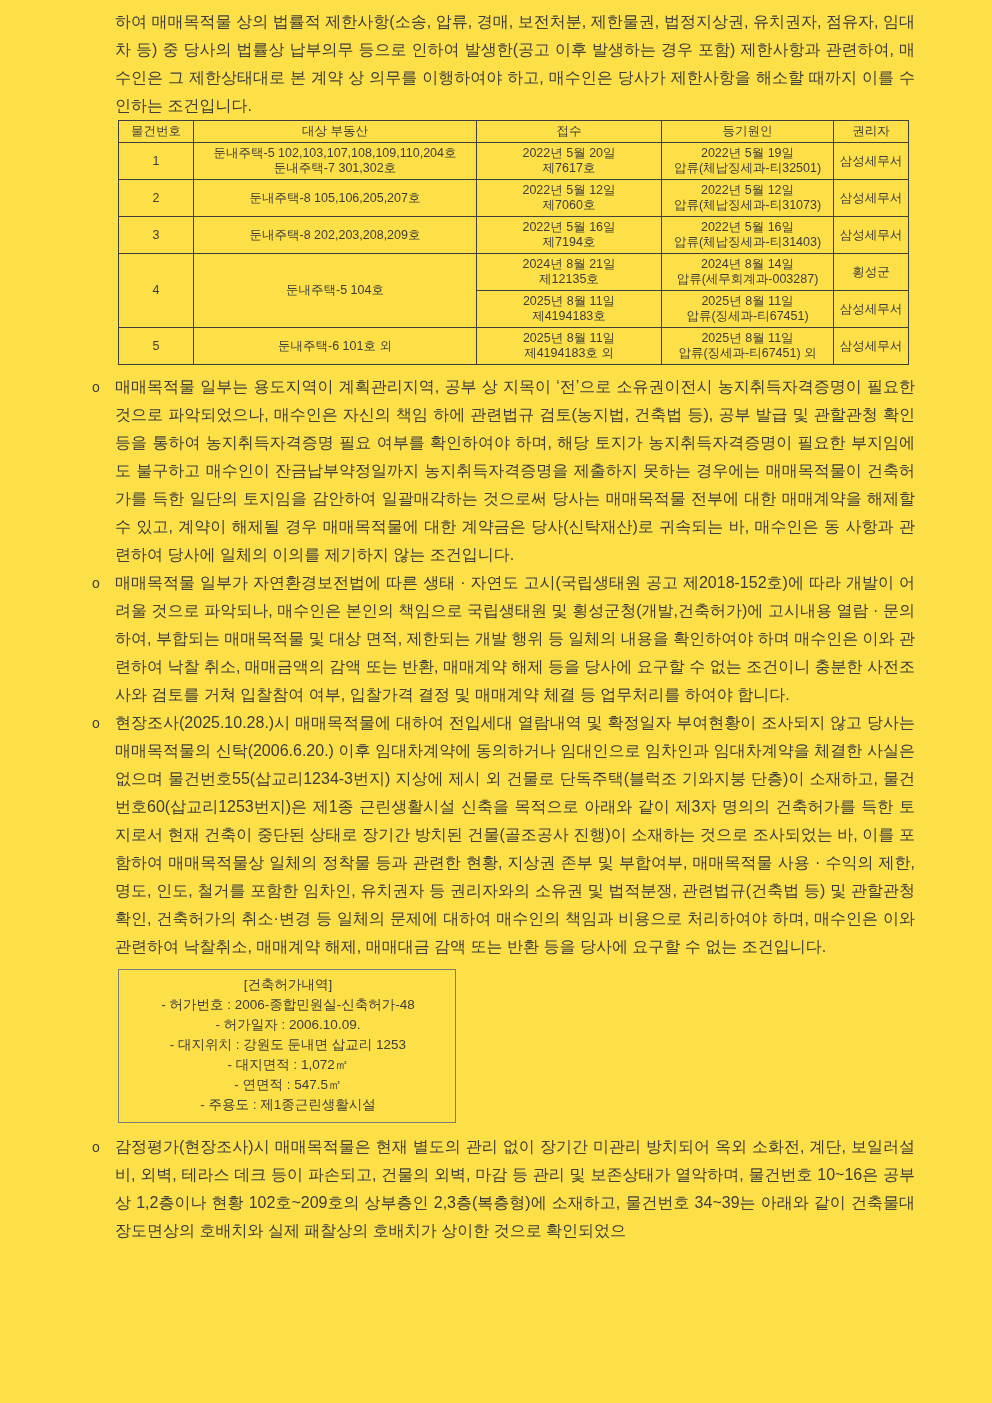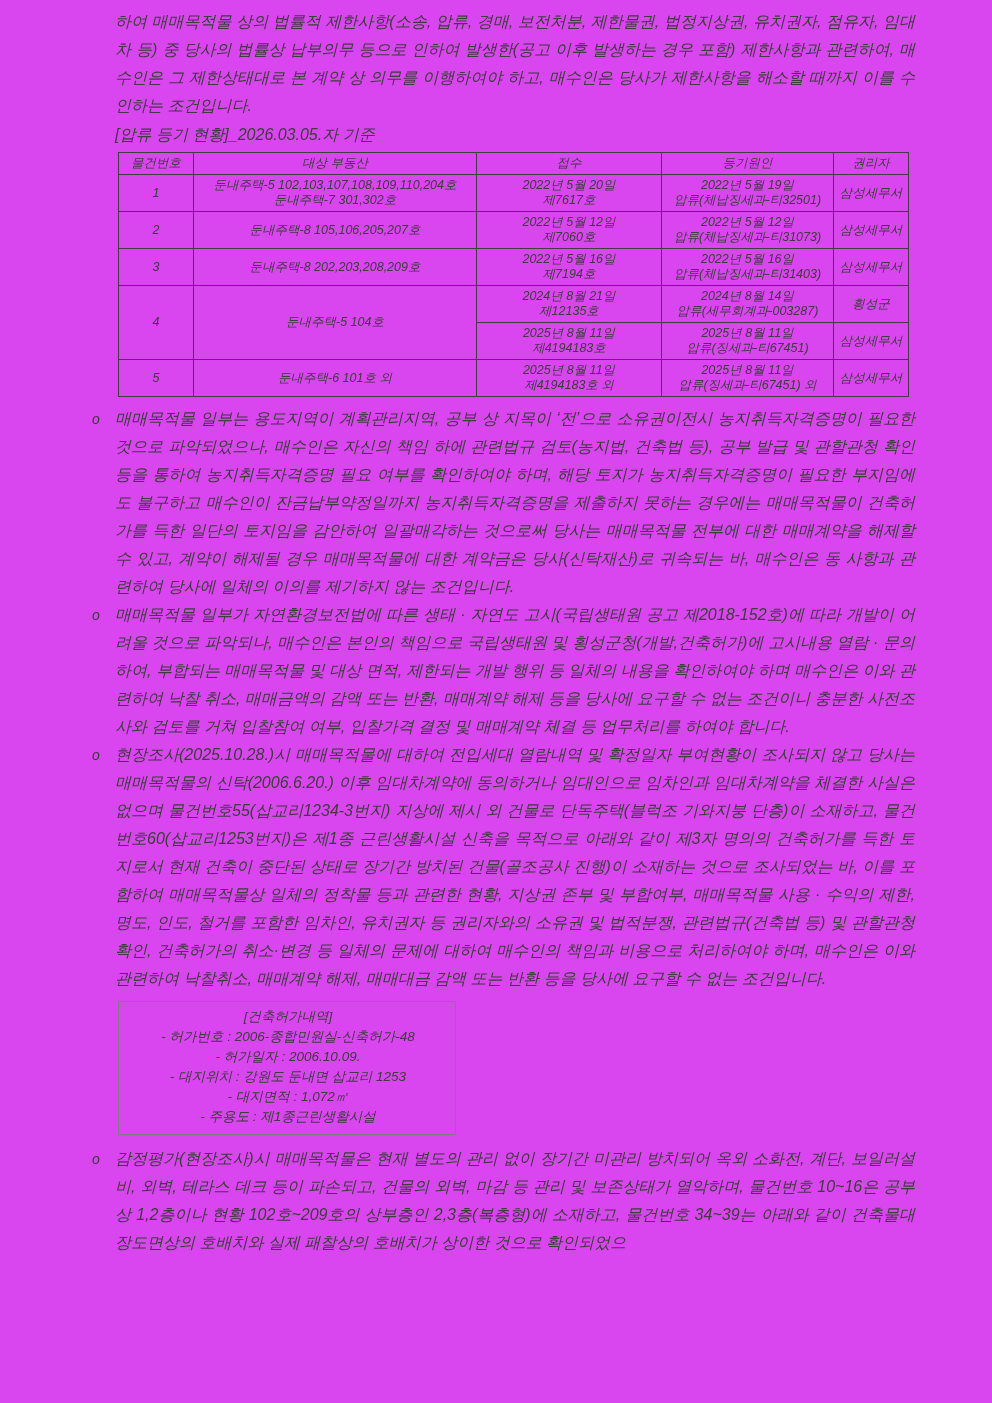--- a/index.html
+++ b/index.html
@@ -4,22 +4,21 @@
 <style>
   html,body { margin:0; padding:0; background:#ffffff; }
   .page {
     position:relative;
     width:992px; height:1403px;
     box-sizing:border-box;
     padding:8px 77px 0 88px;
     overflow:hidden;
     font-family:"Liberation Sans", sans-serif;
     color:#3d3d3d;
-    background:#d946ef;
-    font-style:italic;
+    background:#fde047;
   }
   .para {
     font-size:16px;
     line-height:28px;
     text-align:justify;
     margin:0;
     word-break:break-all;
   }
   .indent-sm { margin-left:27px; }
   .caption {
@@ -69,21 +68,20 @@
     white-space:nowrap;
   }
 </style>
 </head>
 <body>
 
 <div class="page">
 
   <p class="para indent-sm">하여 매매목적물 상의 법률적 제한사항(소송, 압류, 경매, 보전처분, 제한물권, 법정지상권, 유치권자, 점유자, 임대차 등) 중 당사의 법률상 납부의무 등으로 인하여 발생한(공고 이후 발생하는 경우 포함) 제한사항과 관련하여, 매수인은 그 제한상태대로 본 계약 상 의무를 이행하여야 하고, 매수인은 당사가 제한사항을 해소할 때까지 이를 수인하는 조건입니다.</p>
 
-  <p class="caption">[압류 등기 현황]_2026.03.05.자 기준</p>
 
   <table class="tbl">
     <colgroup>
       <col style="width:75px">
       <col style="width:283px">
       <col style="width:185px">
       <col style="width:172px">
       <col style="width:75px">
     </colgroup>
     <thead>
@@ -166,20 +164,21 @@
     <span class="marker">o</span>
     <p class="para">현장조사(2025.10.28.)시 매매목적물에 대하여 전입세대 열람내역 및 확정일자 부여현황이 조사되지 않고 당사는 매매목적물의 신탁(2006.6.20.) 이후 임대차계약에 동의하거나 임대인으로 임차인과 임대차계약을 체결한 사실은 없으며 물건번호55(삽교리1234-3번지) 지상에 제시 외 건물로 단독주택(블럭조 기와지붕 단층)이 소재하고, 물건번호60(삽교리1253번지)은 제1종 근린생활시설 신축을 목적으로 아래와 같이 제3자 명의의 건축허가를 득한 토지로서 현재 건축이 중단된 상태로 장기간 방치된 건물(골조공사 진행)이 소재하는 것으로 조사되었는 바, 이를 포함하여 매매목적물상 일체의 정착물 등과 관련한 현황, 지상권 존부 및 부합여부, 매매목적물 사용 · 수익의 제한, 명도, 인도, 철거를 포함한 임차인, 유치권자 등 권리자와의 소유권 및 법적분쟁, 관련법규(건축법 등) 및 관할관청 확인, 건축허가의 취소·변경 등 일체의 문제에 대하여 매수인의 책임과 비용으로 처리하여야 하며, 매수인은 이와 관련하여 낙찰취소, 매매계약 해제, 매매대금 감액 또는 반환 등을 당사에 요구할 수 없는 조건입니다.</p>
   </div>
 
   <div class="permit-box">
     <div class="box-line">[건축허가내역]</div>
     <div class="box-line">- 허가번호 : 2006-종합민원실-신축허가-48</div>
     <div class="box-line">- 허가일자 : 2006.10.09.</div>
     <div class="box-line">- 대지위치 : 강원도 둔내면 삽교리 1253</div>
     <div class="box-line">- 대지면적 : 1,072㎡</div>
+    <div class="box-line">- 연면적 : 547.5㎡</div>
     <div class="box-line">- 주용도 : 제1종근린생활시설</div>
   </div>
 
   <div class="bullet">
     <span class="marker">o</span>
     <p class="para">감정평가(현장조사)시 매매목적물은 현재 별도의 관리 없이 장기간 미관리 방치되어 옥외 소화전, 계단, 보일러설비, 외벽, 테라스 데크 등이 파손되고, 건물의 외벽, 마감 등 관리 및 보존상태가 열악하며, 물건번호 10~16은 공부상 1,2층이나 현황 102호~209호의 상부층인 2,3층(복층형)에 소재하고, 물건번호 34~39는 아래와 같이 건축물대장도면상의 호배치와 실제 패찰상의 호배치가 상이한 것으로 확인되었으</p>
   </div>
 
 </div>
 

